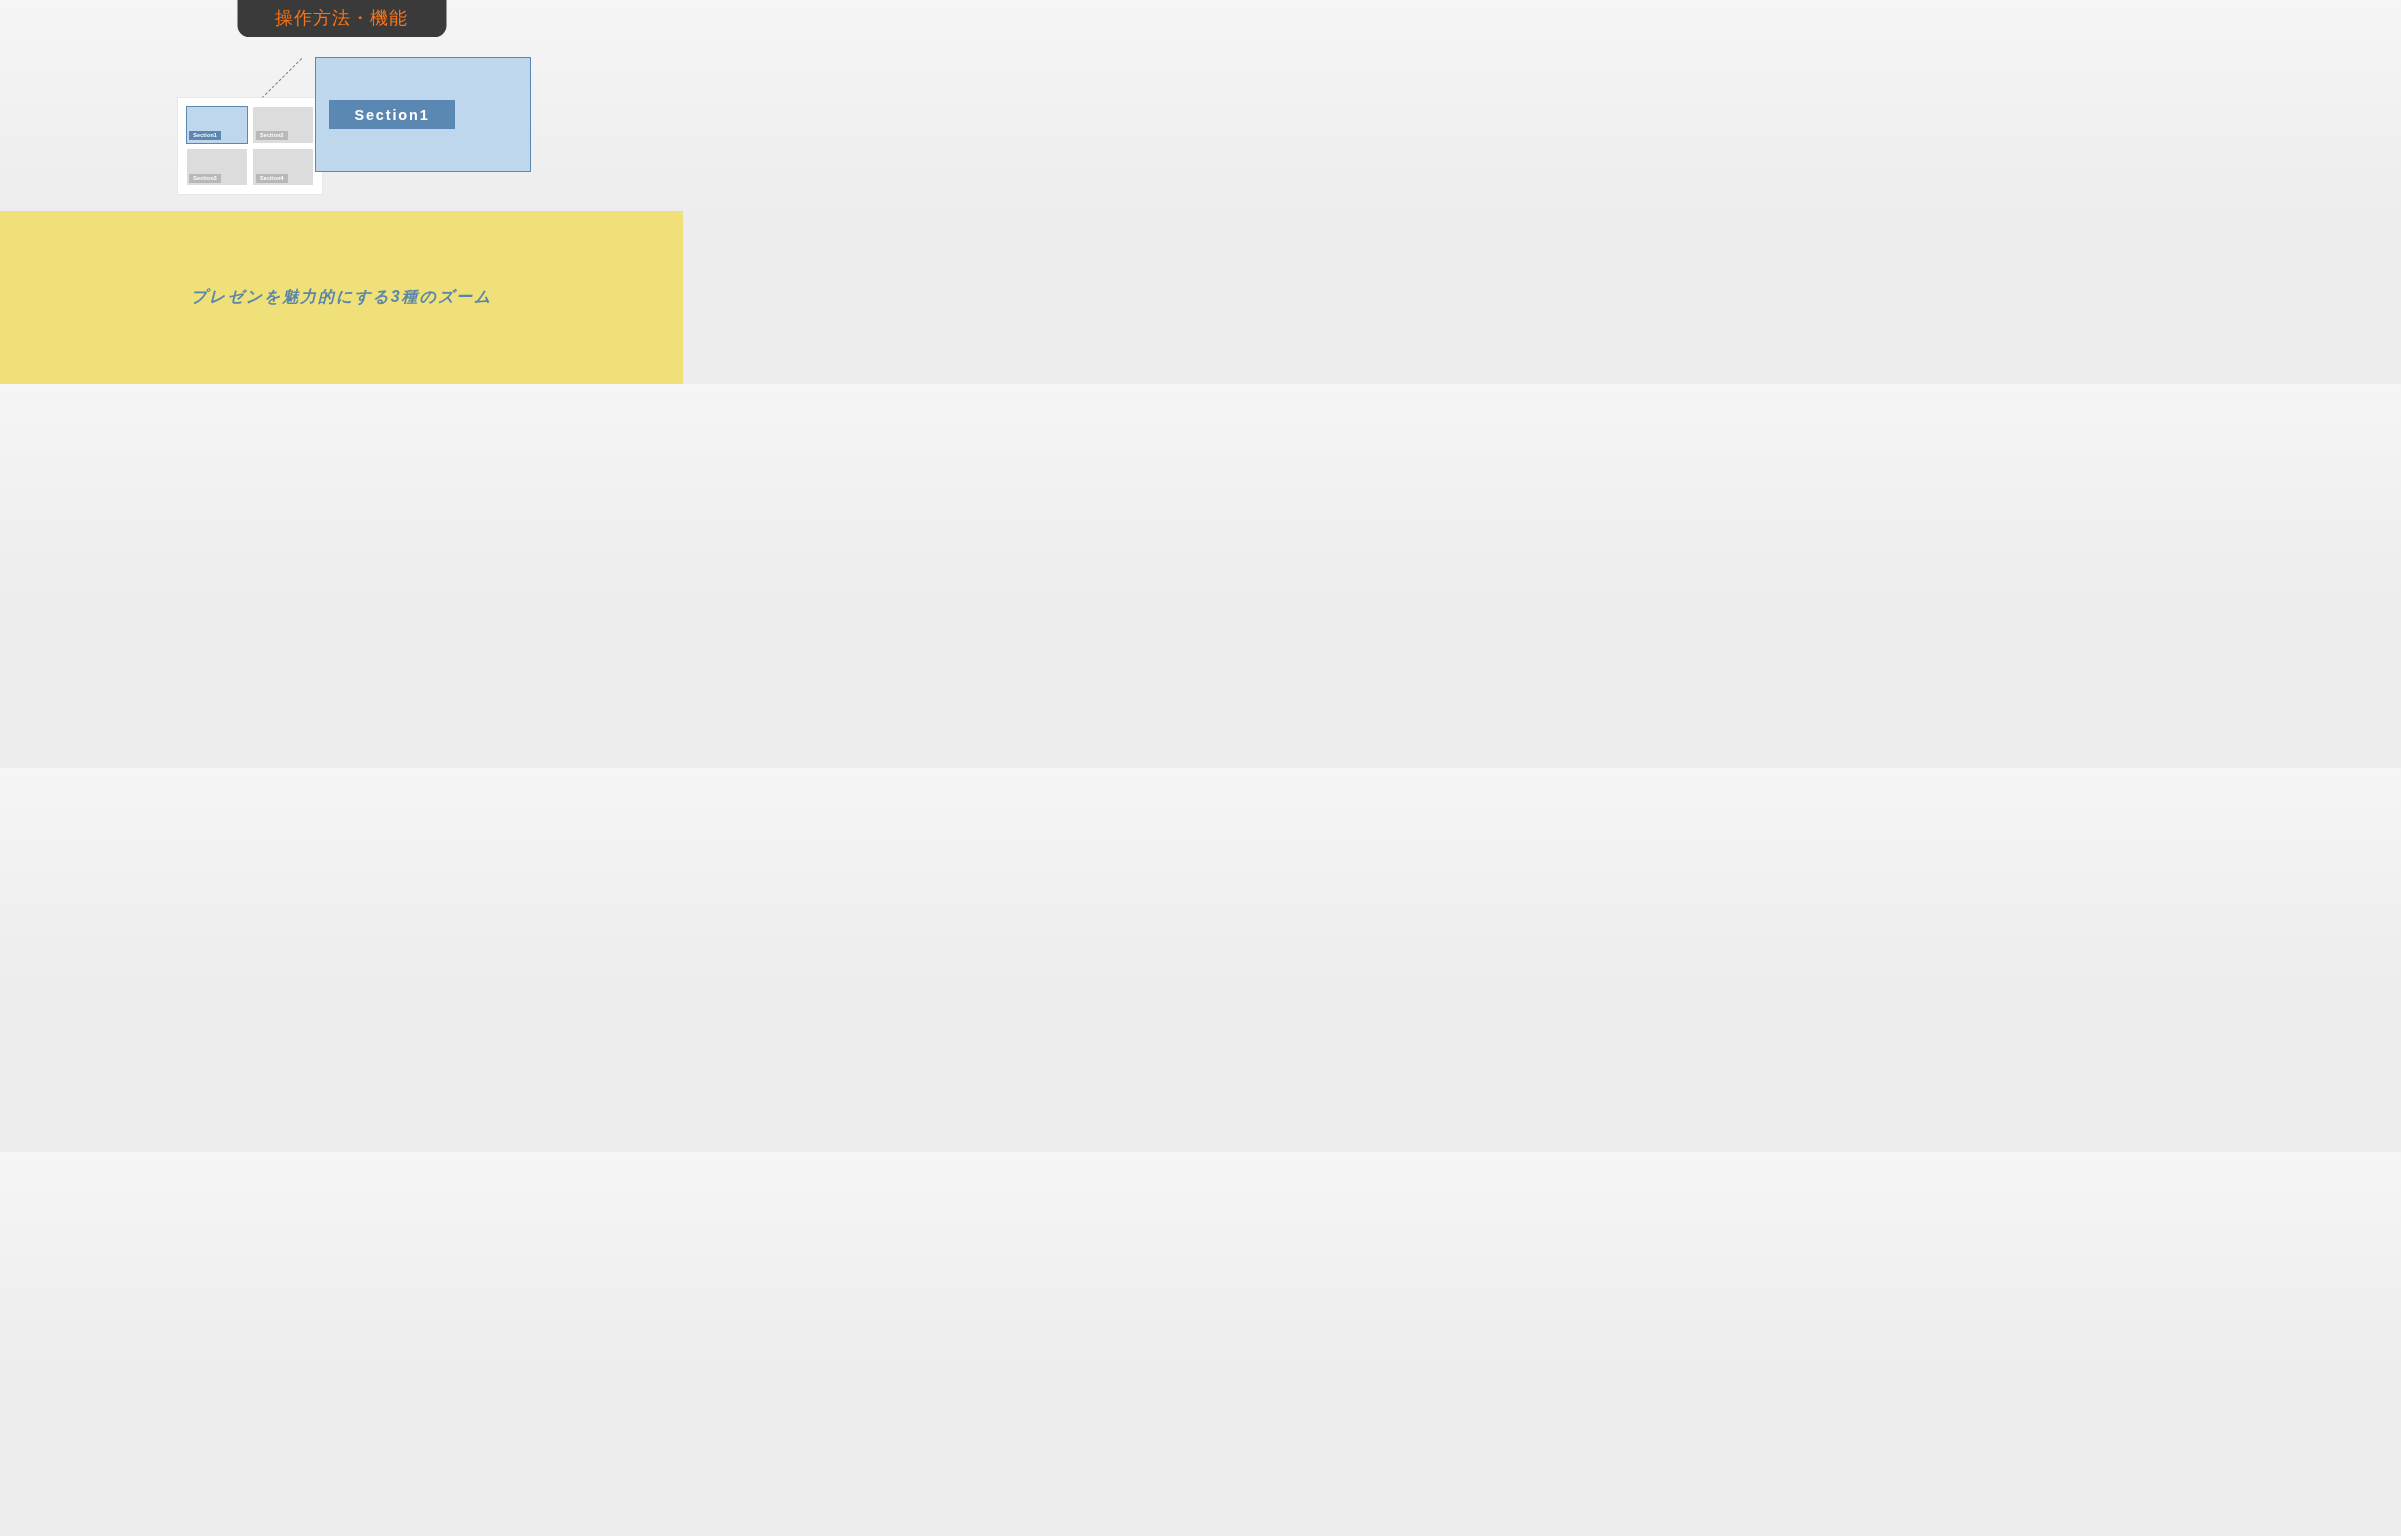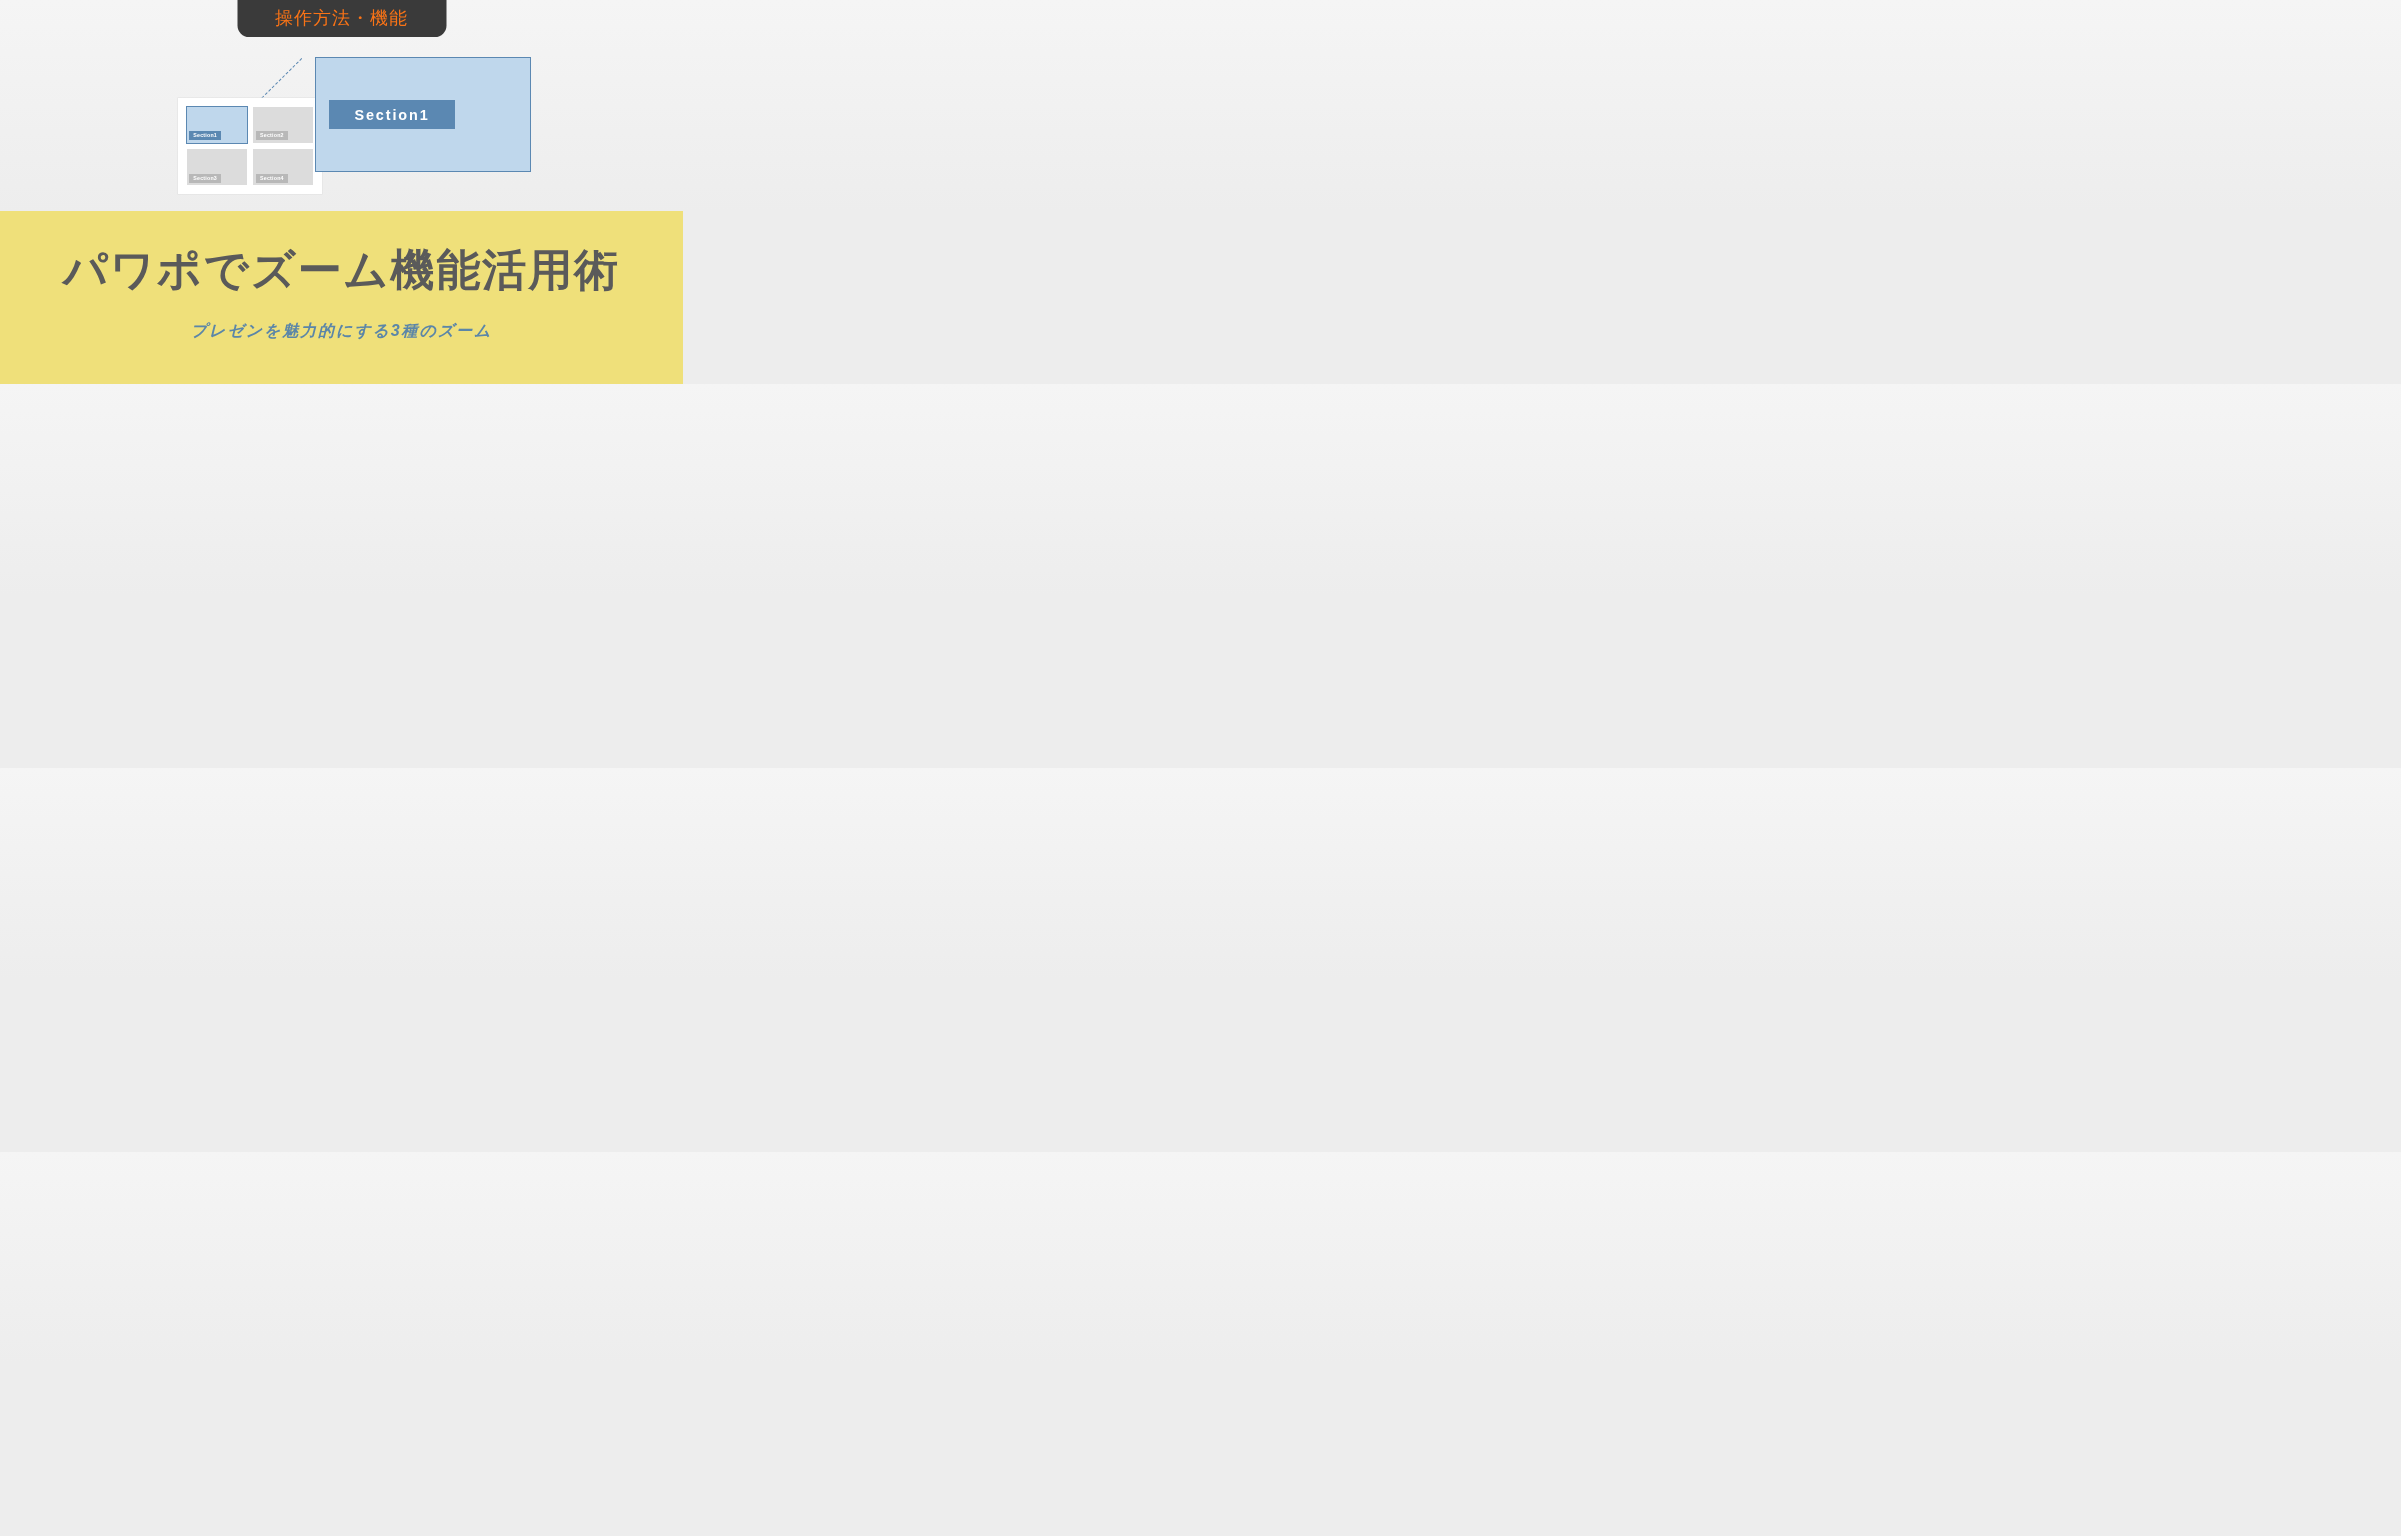--- a/index.html
+++ b/index.html
@@ -158,16 +158,15 @@
   <div class="mini-tile">
     <span class="mini-label">Section4</span>
   </div>
 </div>
 
 <div class="zoom-view">
   <div class="zoom-label-block">Section1</div>
 </div>
 
 <div class="yellow-band">
-  <h1 class="title-main">パワポでズーム機能活用術</h1>
   <h2 class="title-sub">プレゼンを魅力的にする3種のズーム</h2>
 </div>
 
 
 </body></html>

